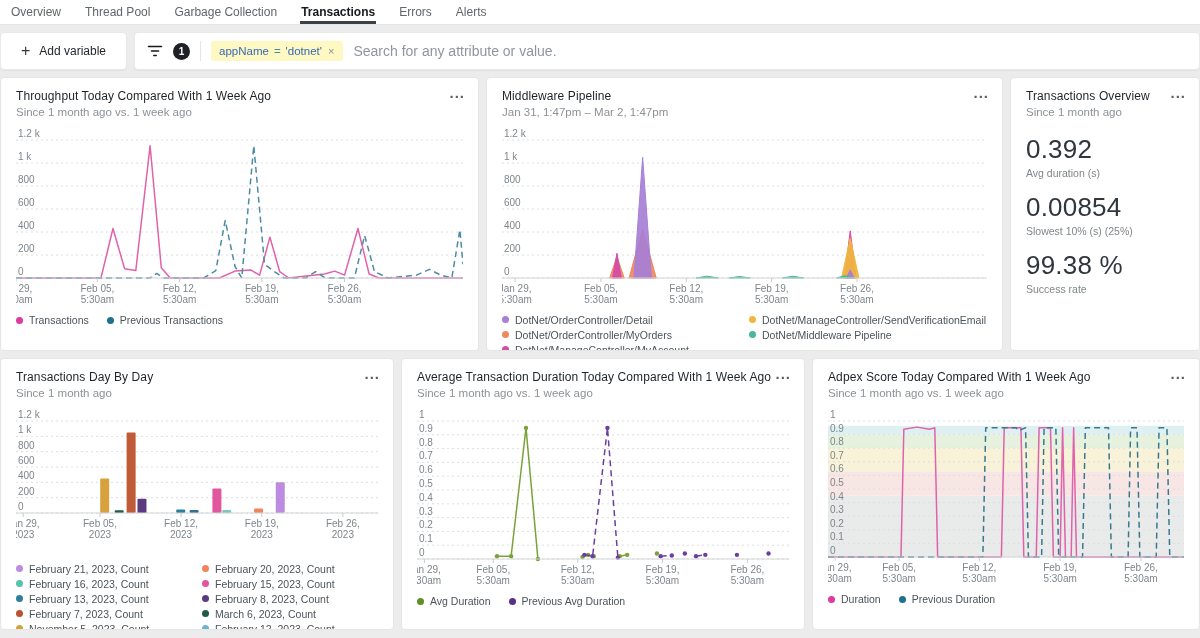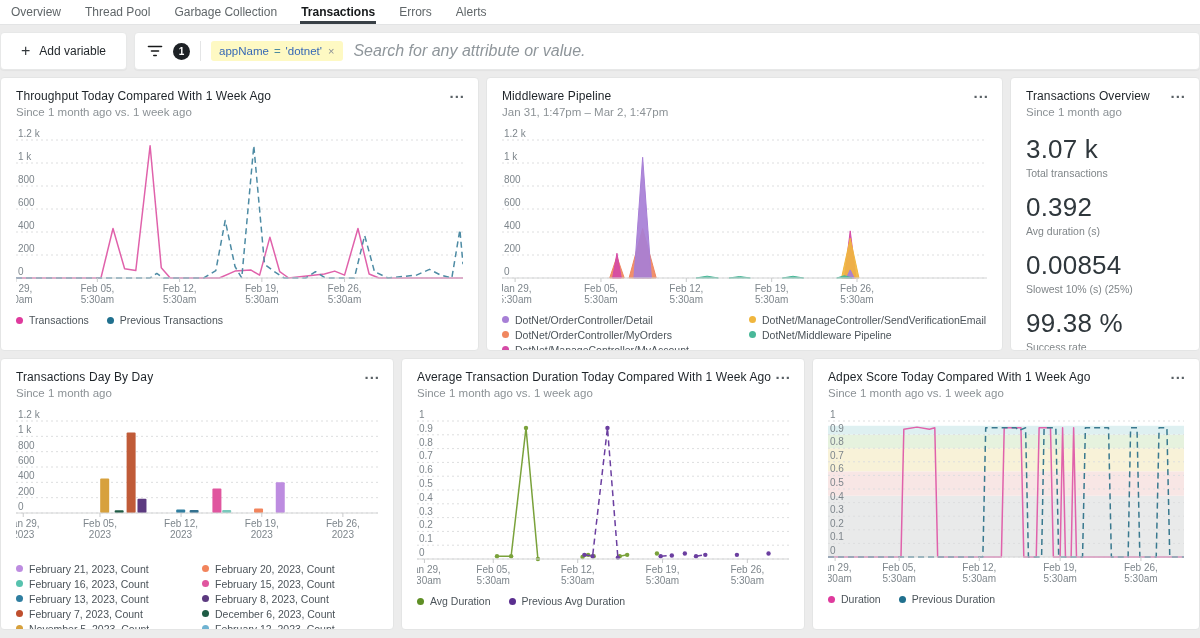--- a/index.html
+++ b/index.html
@@ -19,21 +19,21 @@
   .addvar .lbl { font-size:12px; color:#23282c; }
   .searchbox { flex:1; padding:0 12px; gap:10px; }
   .funnel { display:flex; align-items:center; }
   .badge { width:17px; height:17px; border-radius:50%; background:#1d2125; color:#fff;
     font-size:10px; font-weight:700; display:flex; align-items:center; justify-content:center; }
   .vdiv { width:1px; height:20px; background:#e4e5e6; }
   .chip { background:#fef9c3; border-radius:3px; padding:4px 8px; font-size:11.5px; color:#3668b5;
     display:flex; align-items:center; gap:5px; cursor:pointer; }
   .chip .op { color:#4e8a9e; }
   .chip .x { color:#8a9096; font-size:11px; cursor:pointer; padding:0 1px; }
-  .searchinput { border:none; outline:none; flex:1; font-size:16px; color:#737373; background:transparent;font-style:italic; }
+  .searchinput { border:none; outline:none; flex:1; font-size:14px; color:#737373; background:transparent; }
   .searchinput::placeholder { color:#8f969b; }
   
   .row { display:flex; gap:7px; padding:0; }
   .row1 { height:274px; margin-bottom:7px; }
   .row2 { height:272px; }
   .card { background:#fff; border:1px solid #e4e5e5; border-radius:4px; padding:11px 15px; position:relative; overflow:hidden; }
   .p1 { width:479px; } .p2 { width:517px; } .p3 { flex:1; }
   .p4 { width:394px; } .p5 { width:404px; } .p6 { flex:1; }
   .ptitle { font-size:12px; font-weight:400; color:#1d2328; letter-spacing:.1px; }
   .psub { font-size:11.5px; color:#8c9296; margin-top:3px; }
@@ -211,24 +211,20 @@
         </span>
       </div>
   </div>
 
   <div class="card p3">
     <div class="ptitle">Transactions Overview</div>
     <div class="psub">Since 1 month ago</div>
     <div class="menu">...</div>
     <div class="stats">
       <div class="stat">
-        <div class="val">3.07 k</div>
-        <div class="lab">Total transactions</div>
-      </div>
-      <div class="stat">
         <div class="val">0.392</div>
         <div class="lab">Avg duration (s)</div>
       </div>
       <div class="stat">
         <div class="val">0.00854</div>
         <div class="lab">Slowest 10% (s) (25%)</div>
       </div>
       <div class="stat">
         <div class="val">99.38 %</div>
         <div class="lab">Success rate</div>
@@ -309,21 +305,21 @@
         <span class="legend-item">
           <span class="dot" style="background: rgb(224, 86, 159);"></span>
           <span>February 15, 2023, Count</span>
         </span>
         <span class="legend-item">
           <span class="dot" style="background: rgb(92, 58, 128);"></span>
           <span>February 8, 2023, Count</span>
         </span>
         <span class="legend-item">
           <span class="dot" style="background: rgb(31, 92, 69);"></span>
-          <span>December 6, 2023, Count</span>
+          <span>March 6, 2023, Count</span>
         </span>
         <span class="legend-item">
           <span class="dot" style="background: rgb(111, 179, 210);"></span>
           <span>February 12, 2023, Count</span>
         </span>
       </div>
   </div>
 
   <div class="card p5">
     <div class="ptitle">Average Transaction Duration Today Compared With 1 Week Ago</div>

